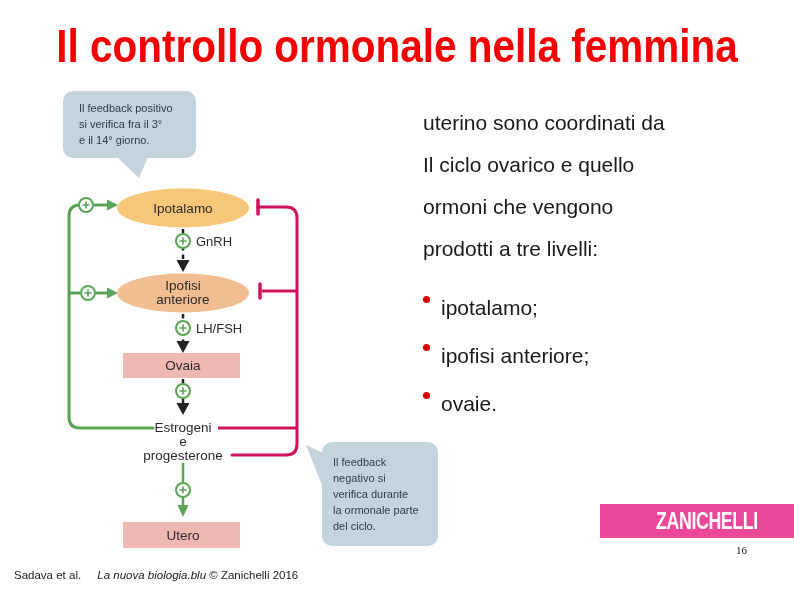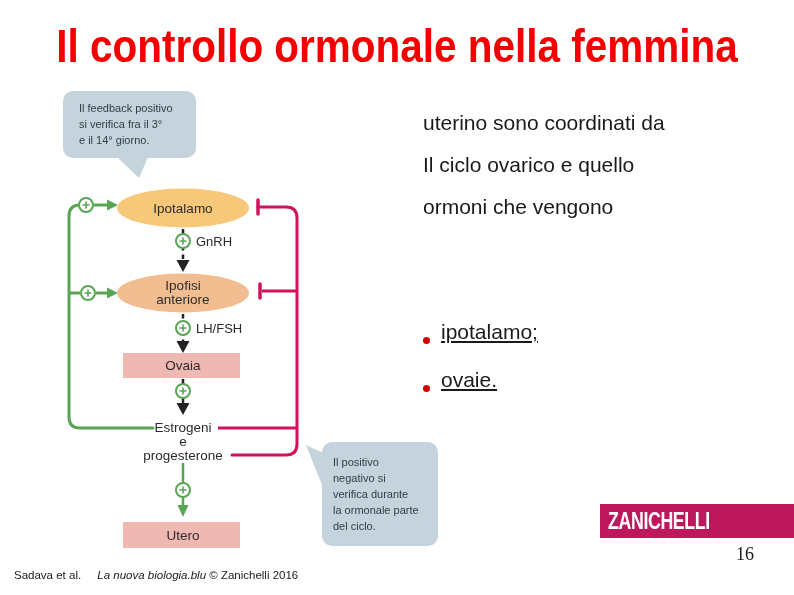--- a/index.html
+++ b/index.html
@@ -21,31 +21,31 @@
   .tail { position:absolute; background:#C5D4DC; }
   .tail1 { left:117px; top:157px; width:31px; height:21px;
            clip-path:polygon(0 0, 100% 0, 71% 100%); }
   .tail2 { left:304px; top:444px; width:20px; height:46px;
            clip-path:polygon(10% 2%, 100% 20%, 100% 100%); }
 
   .maintext { position:absolute; left:423px; top:102px; color:#1a1a1a;
               font-size:21px; line-height:42px; }
   .bullets { position:absolute; left:423px; top:296px; list-style:none;
              color:#1a1a1a; font-size:21px; }
-  .bullets li { height:48px; display:flex; align-items:flex-end;text-decoration:underline; }
+  .bullets li { height:48px; display:flex; align-items:flex-start; }
   .bullets .dot { width:7px; height:7px; border-radius:50%; background:#D40000;
                   margin-right:11px; flex:0 0 auto; }
 
   .logo-bar { position:absolute; left:600px; top:504px; width:194px; height:34px;
-              background:#be185d; display:flex; align-items:center; }
+              background:#ec4899; display:flex; align-items:center;justify-content:flex-end; }
   .logo-text { color:#ffffff; font-weight:bold; font-size:24px; letter-spacing:-0.5px;
                transform:scaleX(0.74); transform-origin:left center; margin-left:8px;
                white-space:nowrap; }
   .pagenum { position:absolute; left:736px; top:544px; color:#1a1a1a;
-             font-family:"Liberation Serif", serif; font-size:18px; }
+             font-family:"Liberation Serif", serif; font-size:11px; }
   .citation { position:absolute; left:14px; top:569px; color:#1a1a1a; font-size:11.5px; }
   .citation .book { font-style:italic;margin-left:13px; }
 
   svg text { font-family:"Liberation Sans", sans-serif; fill:#2b2b2b; }
 </style>
 </head>
 <body>
 
 <div class="slide">
 
@@ -119,38 +119,43 @@
   </svg>
 
   <div class="bubble bubble1">
     <span class="ln">Il feedback positivo</span>
     <span class="ln">si verifica fra il 3°</span>
     <span class="ln">e il 14° giorno.</span>
   </div>
   <div class="tail tail1"></div>
 
   <div class="bubble bubble2">
-    <span class="ln">Il positivo</span>
+    <span class="ln">Il feedback</span>
     <span class="ln">negativo si</span>
     <span class="ln">verifica durante</span>
     <span class="ln">la ormonale parte</span>
     <span class="ln">del ciclo.</span>
   </div>
   <div class="tail tail2"></div>
 
   <div class="maintext">
     <div>uterino sono coordinati da</div>
     <div>Il ciclo ovarico e quello</div>
     <div>ormoni che vengono</div>
+    <div>prodotti a tre livelli:</div>
   </div>
 
   <ul class="bullets">
     <li>
       <span class="dot"></span>
       <span>ipotalamo;</span>
+    </li>
+    <li>
+      <span class="dot"></span>
+      <span>ipofisi anteriore;</span>
     </li>
     <li>
       <span class="dot"></span>
       <span>ovaie.</span>
     </li>
   </ul>
 
   <div class="logo-bar">
     <span class="logo-text">ZANICHELLI</span>
   </div>

